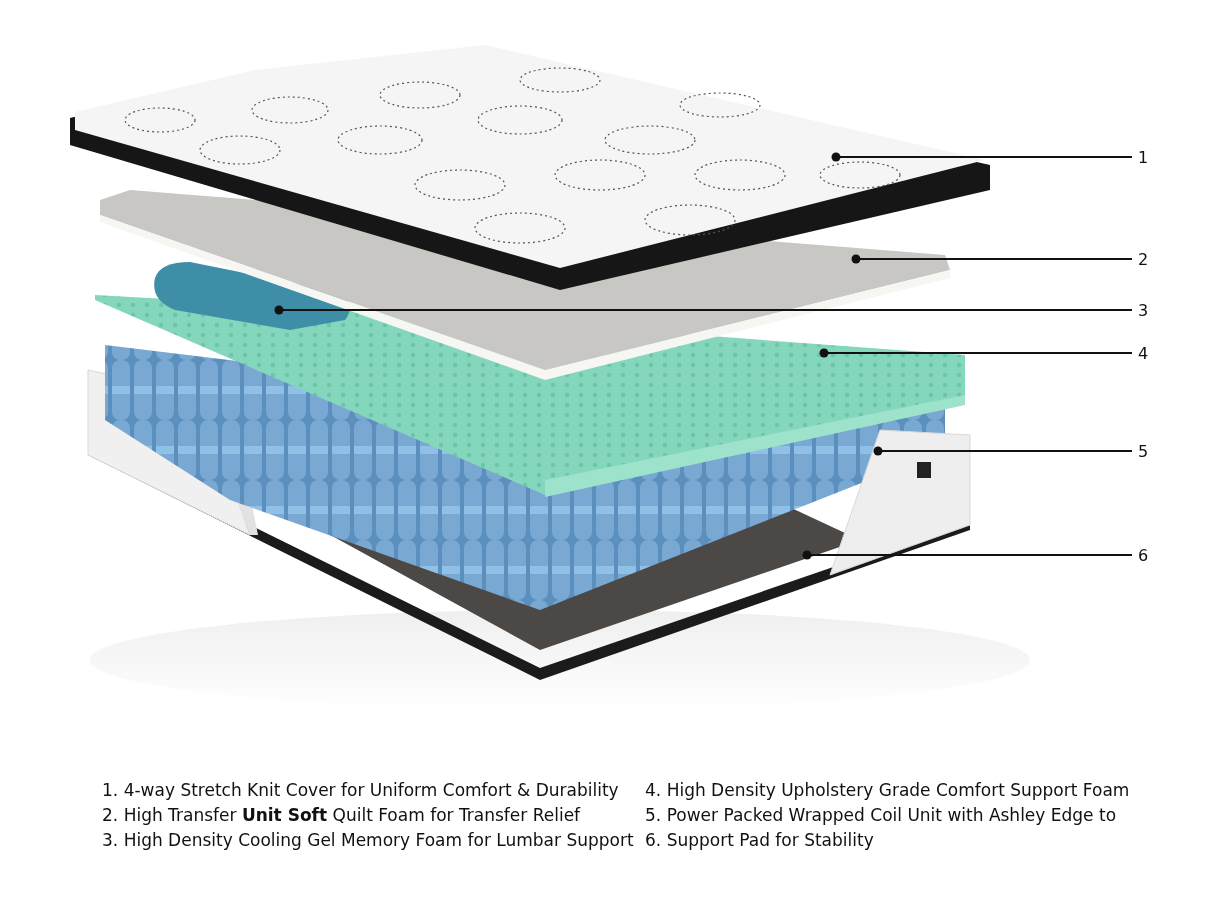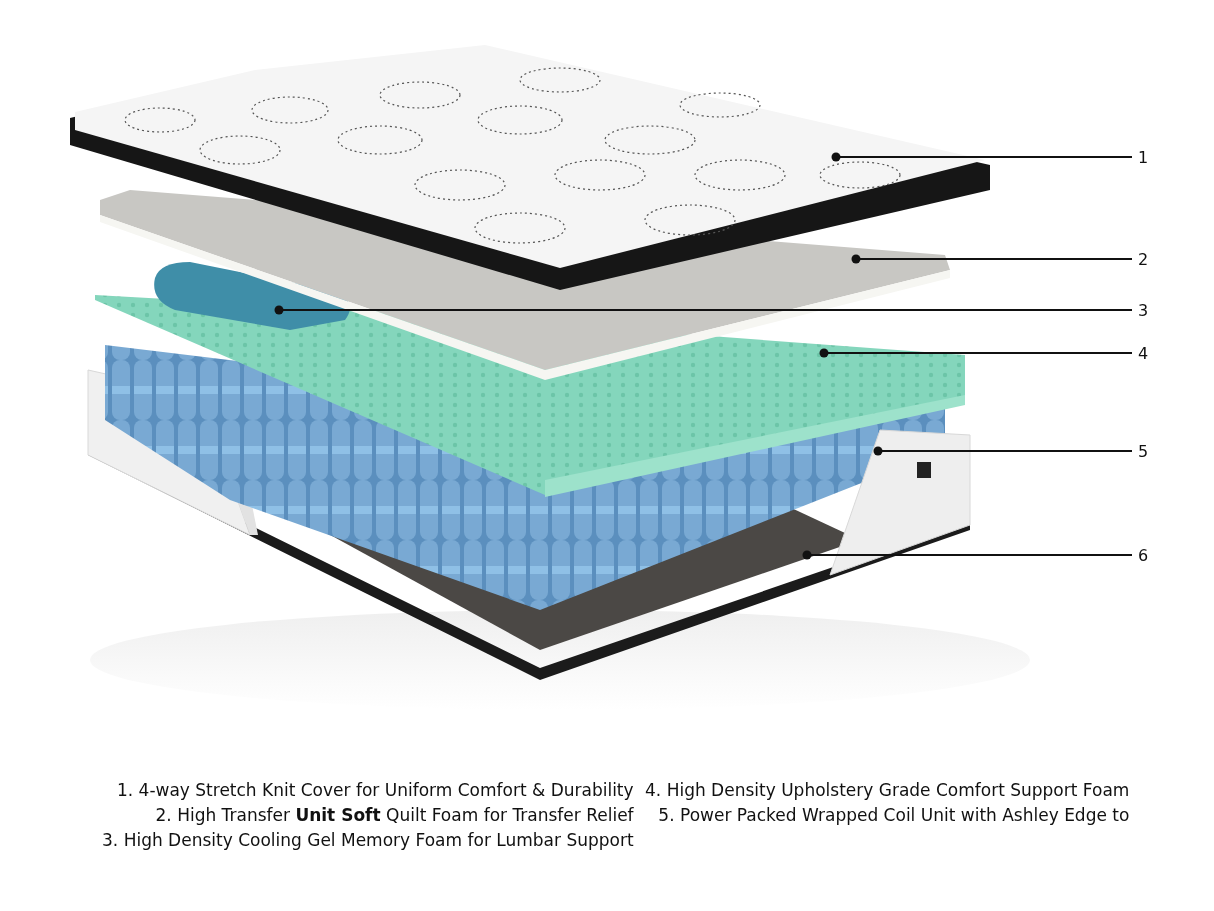--- a/index.html
+++ b/index.html
@@ -1,20 +1,20 @@
 <!DOCTYPE html>
 <html><head>
 <meta charset="utf-8">
 <style>
   html, body { margin: 0; padding: 0; background: #ffffff; }
   body { width: 1214px; height: 911px; position: relative; overflow: hidden; font-family: "DejaVu Sans", sans-serif; color: #111; }
   .stage { position: absolute; left: 0; top: 0; width: 1214px; height: 760px; }
   .stage svg { position: absolute; left: 0; top: 0; }
   .callout-num { position: absolute; font-size: 16px; font-weight: 500; color: #111; line-height: 1; }
-  .legend { position: absolute; top: 778px; font-size: 17px; line-height: 25px; color: #111; text-align: right; }
+  .legend { position: absolute; top: 778px; font-size: 17px; line-height: 25px; color: #111; }
   .legend .item { white-space: nowrap; }
   .legend .item .num { display: inline-block; }
   .legend .indent { padding-left: 22px; }
   .legend b { font-weight: bold; }
   .legend-left { left: 102px; }
   .legend-right { left: 645px; }
 </style>
 </head>
 <body>
 
@@ -121,13 +121,17 @@
 
 <div class="legend legend-right">
   <div class="item">
     <span class="num">4.</span>
     <span>High Density Upholstery Grade Comfort Support Foam</span>
   </div>
   <div class="item">
     <span class="num">5.</span>
     <span>Power Packed Wrapped Coil Unit with Ashley Edge to</span>
   </div>
+  <div class="item">
+    <span class="num">6.</span>
+    <span>Support Pad for Stability</span>
+  </div>
 </div>
 
 </body></html>

